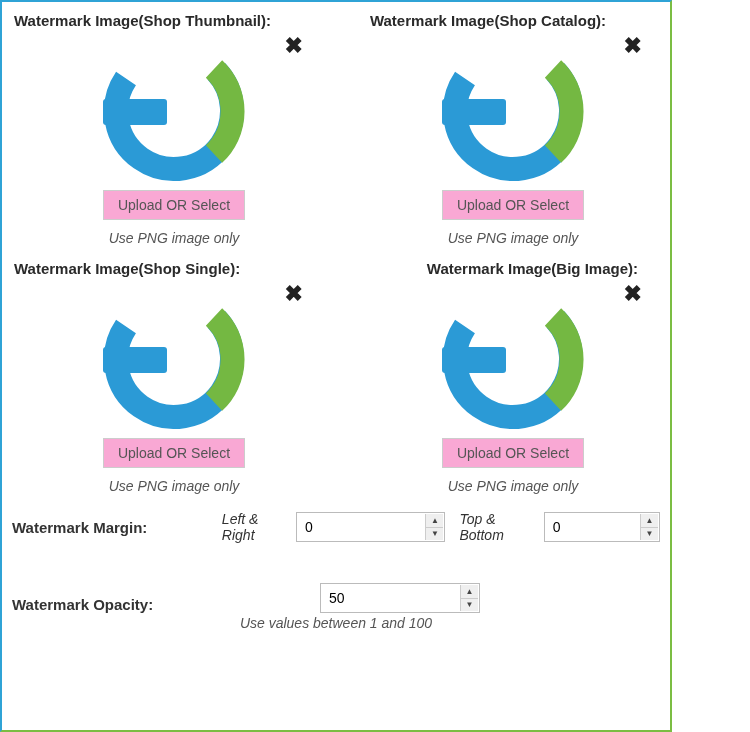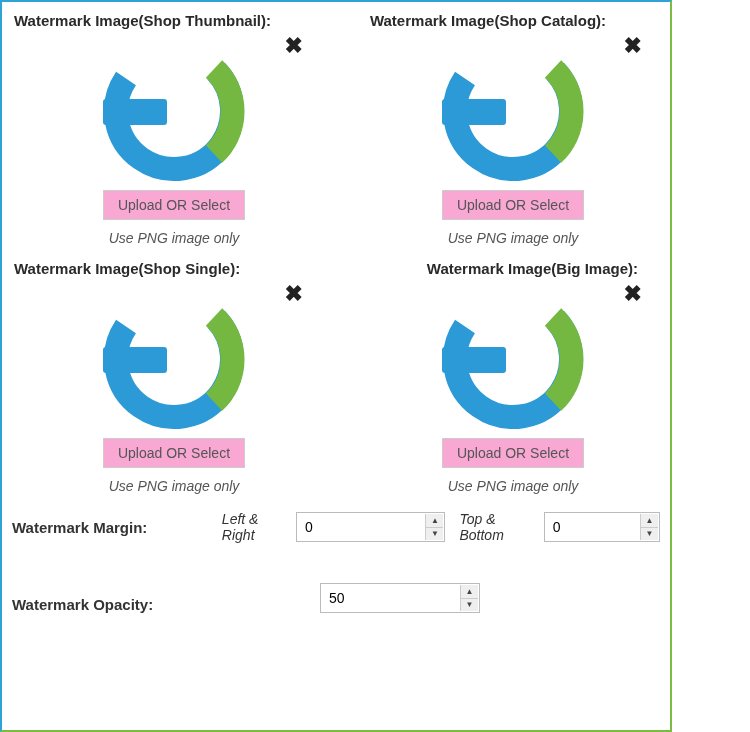--- a/index.html
+++ b/index.html
@@ -243,14 +243,15 @@
   <div class="opacity-row">
     <div class="label-col">Watermark Opacity:</div>
     <div class="num-wrap">
       <input class="num-input" type="text" value="50" style="">
       <div class="spinner">
         <div class="sp">▲</div>
         <div class="sp">▼</div>
       </div>
     </div>
   </div>
+  <div class="opacity-hint">Use values between 1 and 100</div>
 
 </div>
 
 </body></html>

